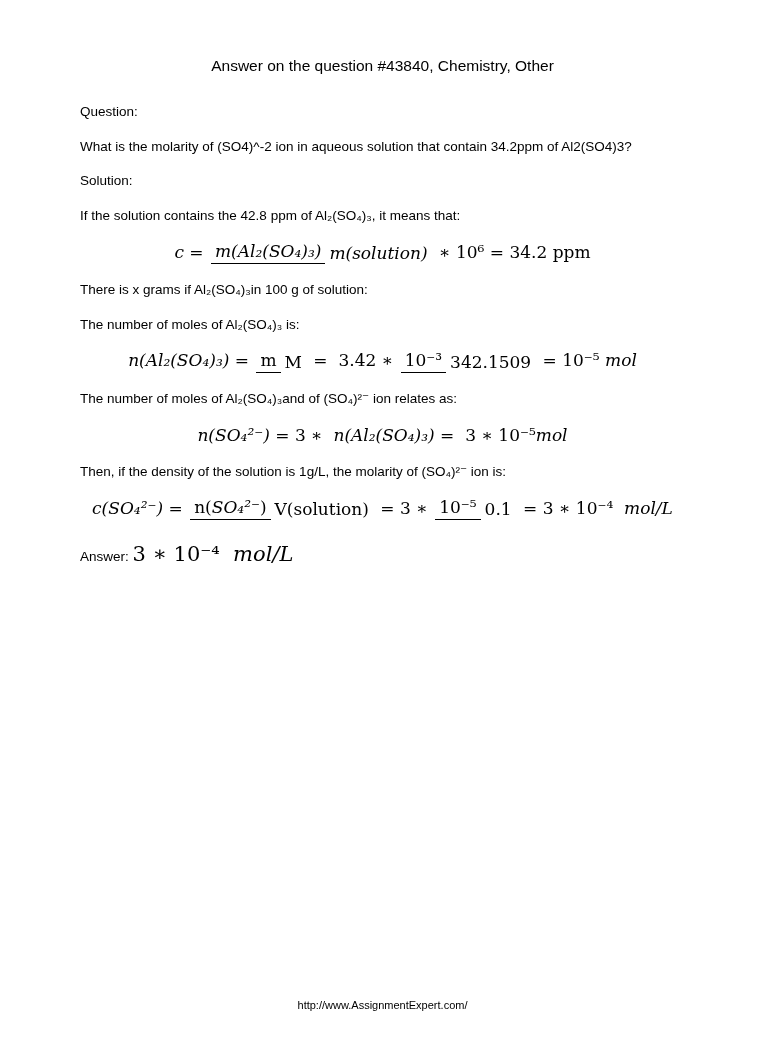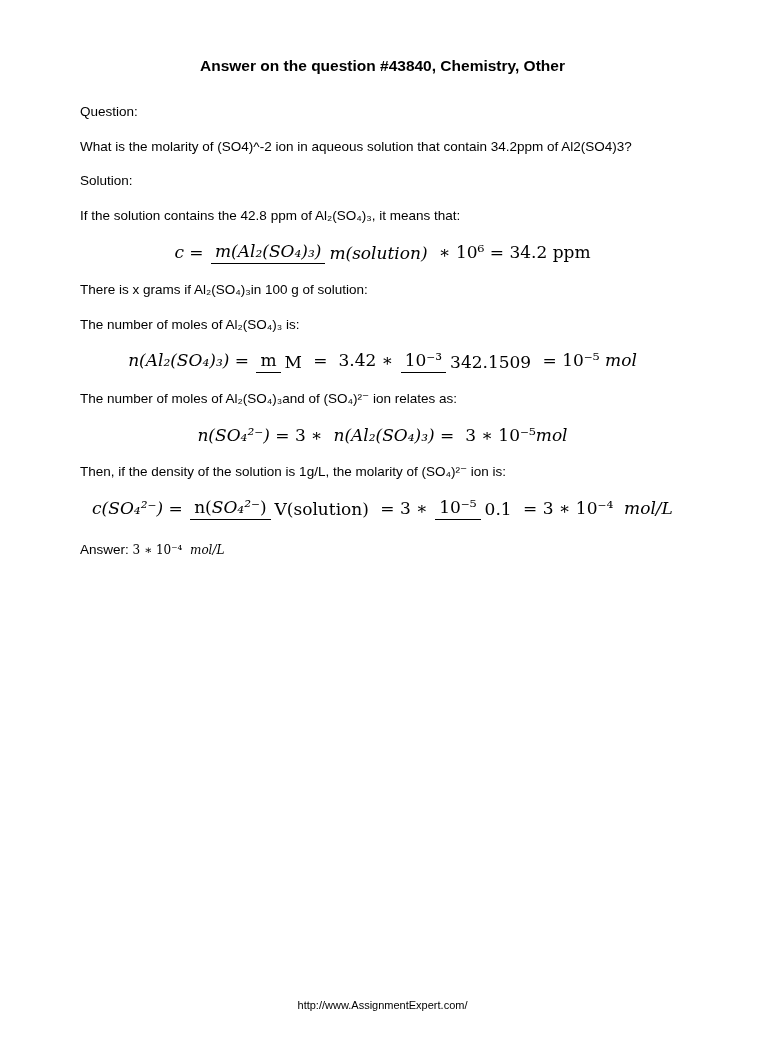--- a/index.html
+++ b/index.html
@@ -13,21 +13,21 @@
     height: 1053px;
     position: relative;
     font-family: "Liberation Sans", "DejaVu Sans", sans-serif;
     overflow: hidden;
   }
   .page {
     padding: 56px 80px 0 80px;
   }
   .doc-title {
     font-size: 15.5px;
-    font-weight: bold;
+    font-weight: normal;
     text-align: center;
     margin: 0 0 28px 0;
     line-height: 1.25;
   }
   p.body-line {
     font-size: 13.5px;
     line-height: 1.3;
     margin: 17px 0;
   }
   .bold { font-weight: normal; }
@@ -56,21 +56,21 @@
   .frac .den {
     padding: 2px 4px 0 4px;
     line-height: 1.15;
   }
   .answer-line {
     font-size: 13.5px;
     margin: 22px 0;
   }
   .answer-line .math-part {
     font-family: "DejaVu Serif", "DejaVu Sans", serif;
-    font-size: 12px;
+    font-size: 21px;
     white-space: pre;
   }
   .answer-line .it { font-style: italic; }
   .footer {
     position: absolute;
     bottom: 42px;
     left: 0;
     width: 100%;
     text-align: center;
     font-size: 11px;

